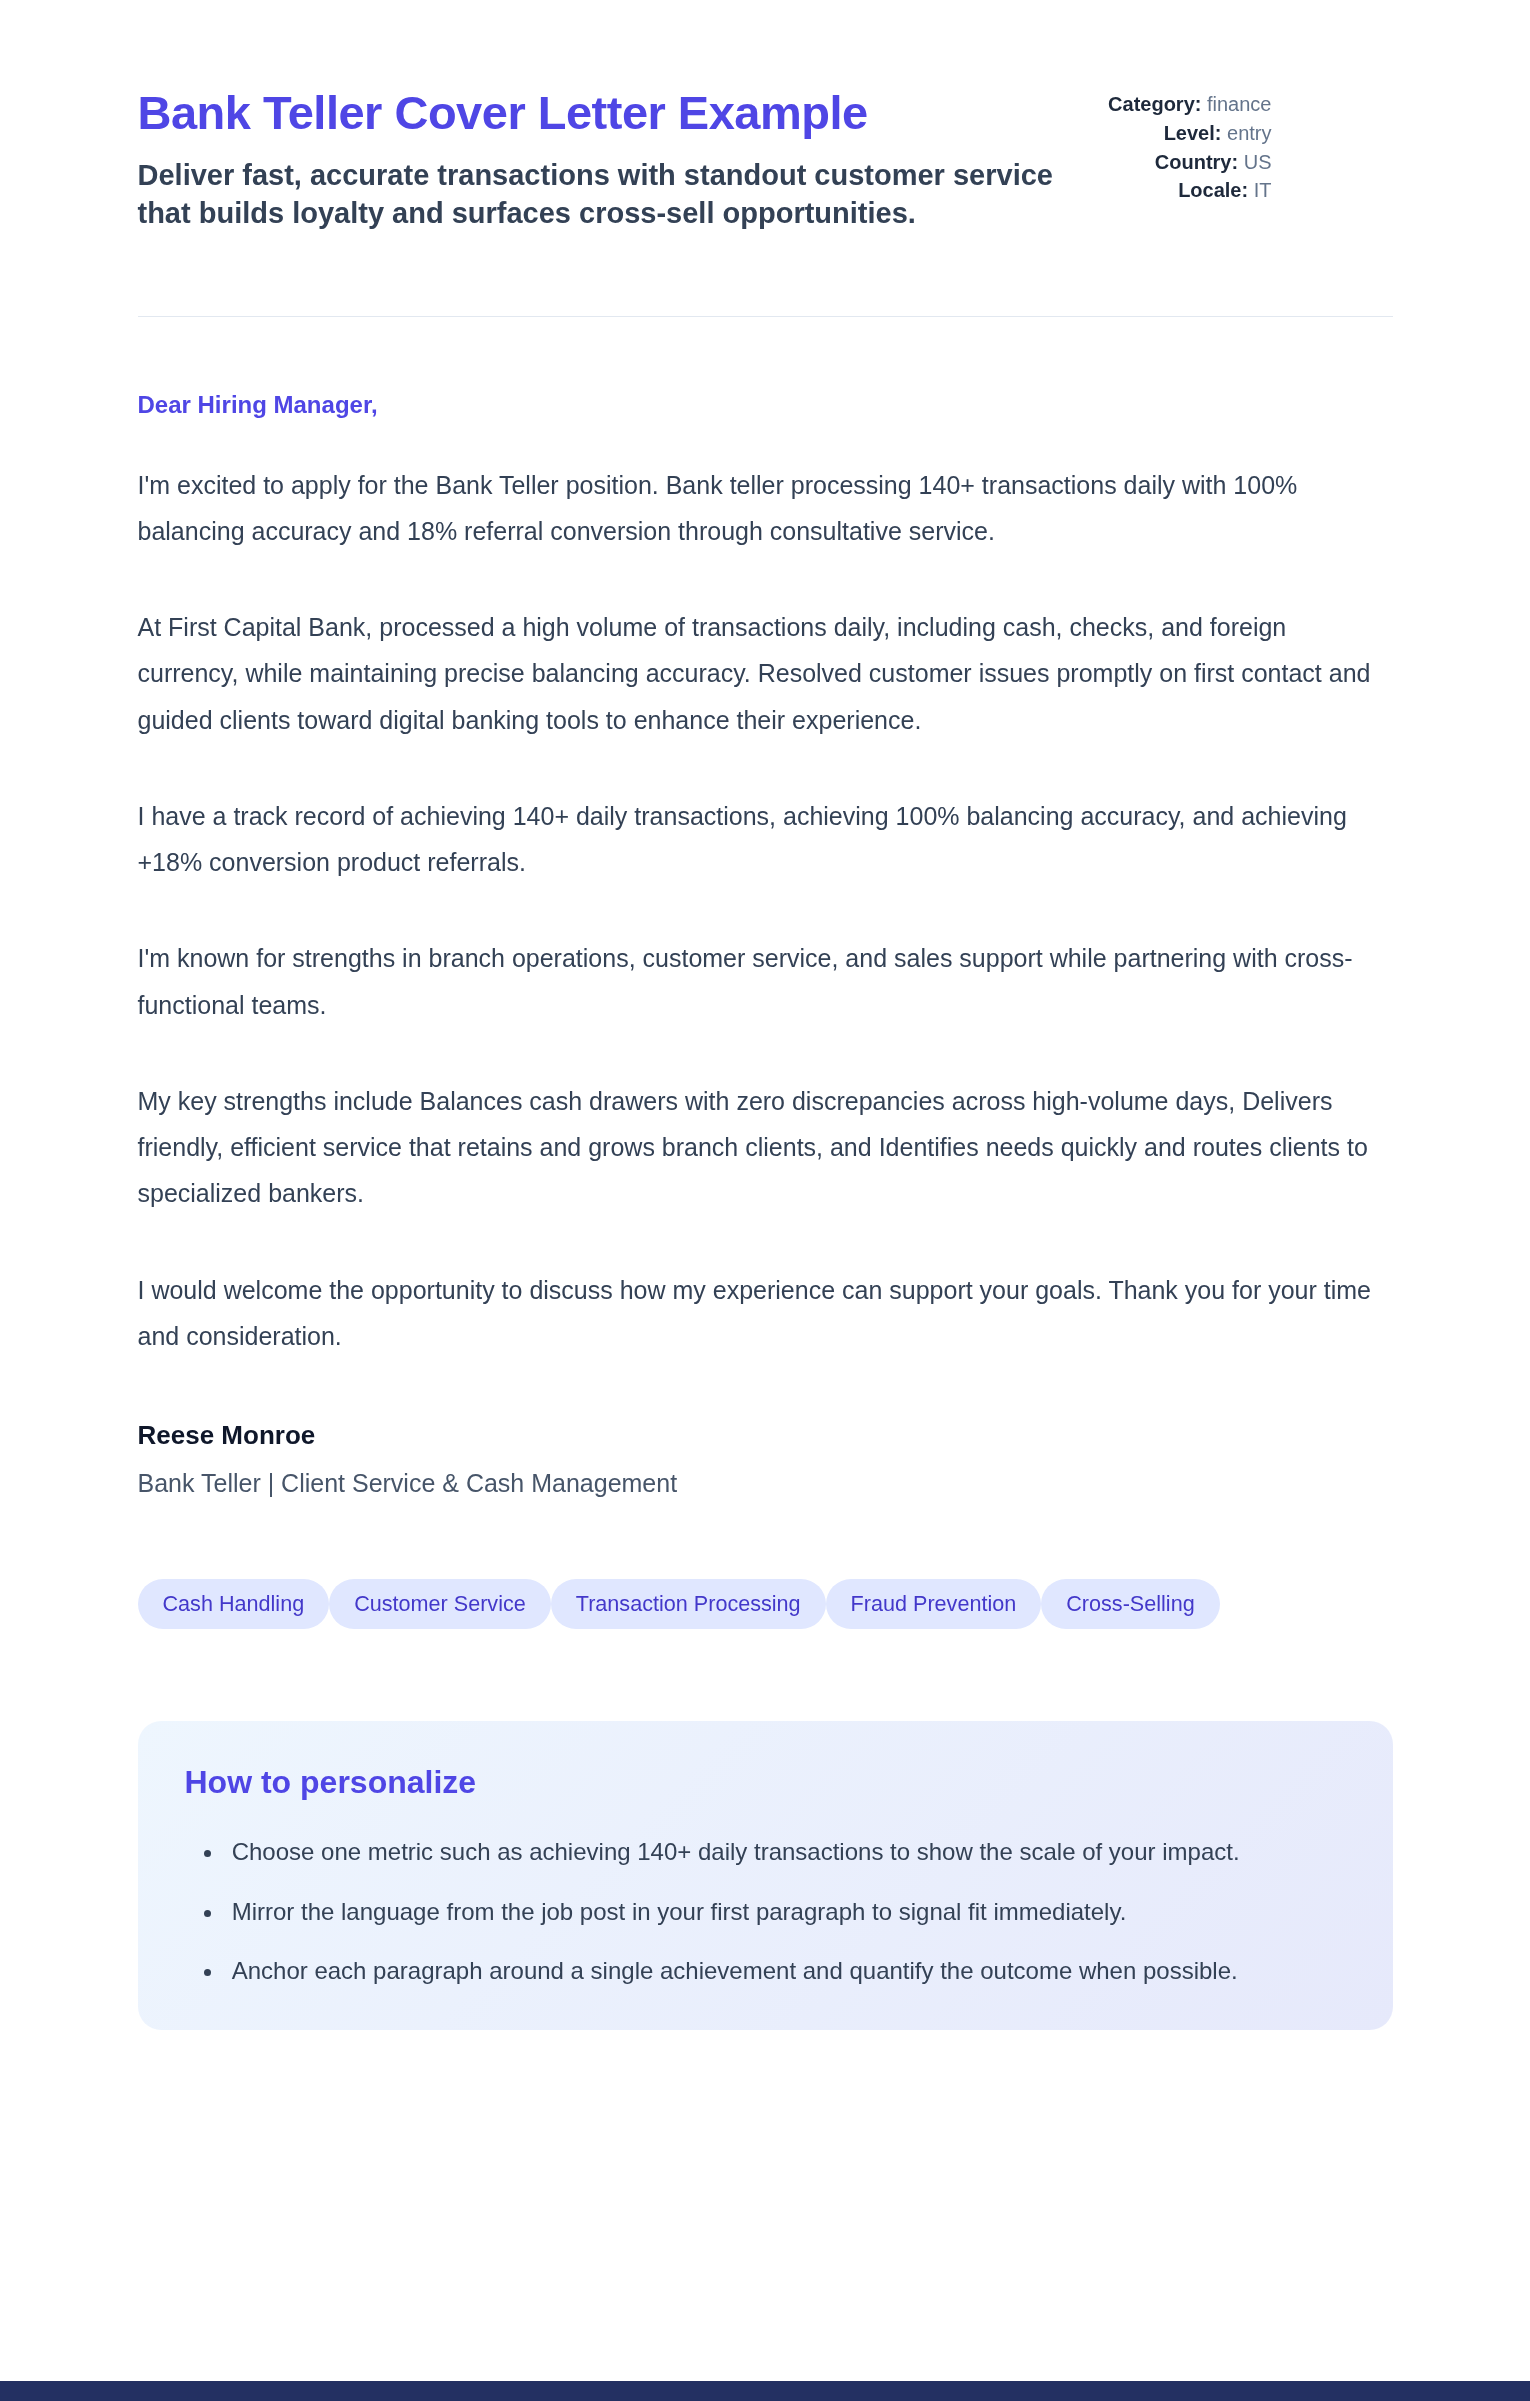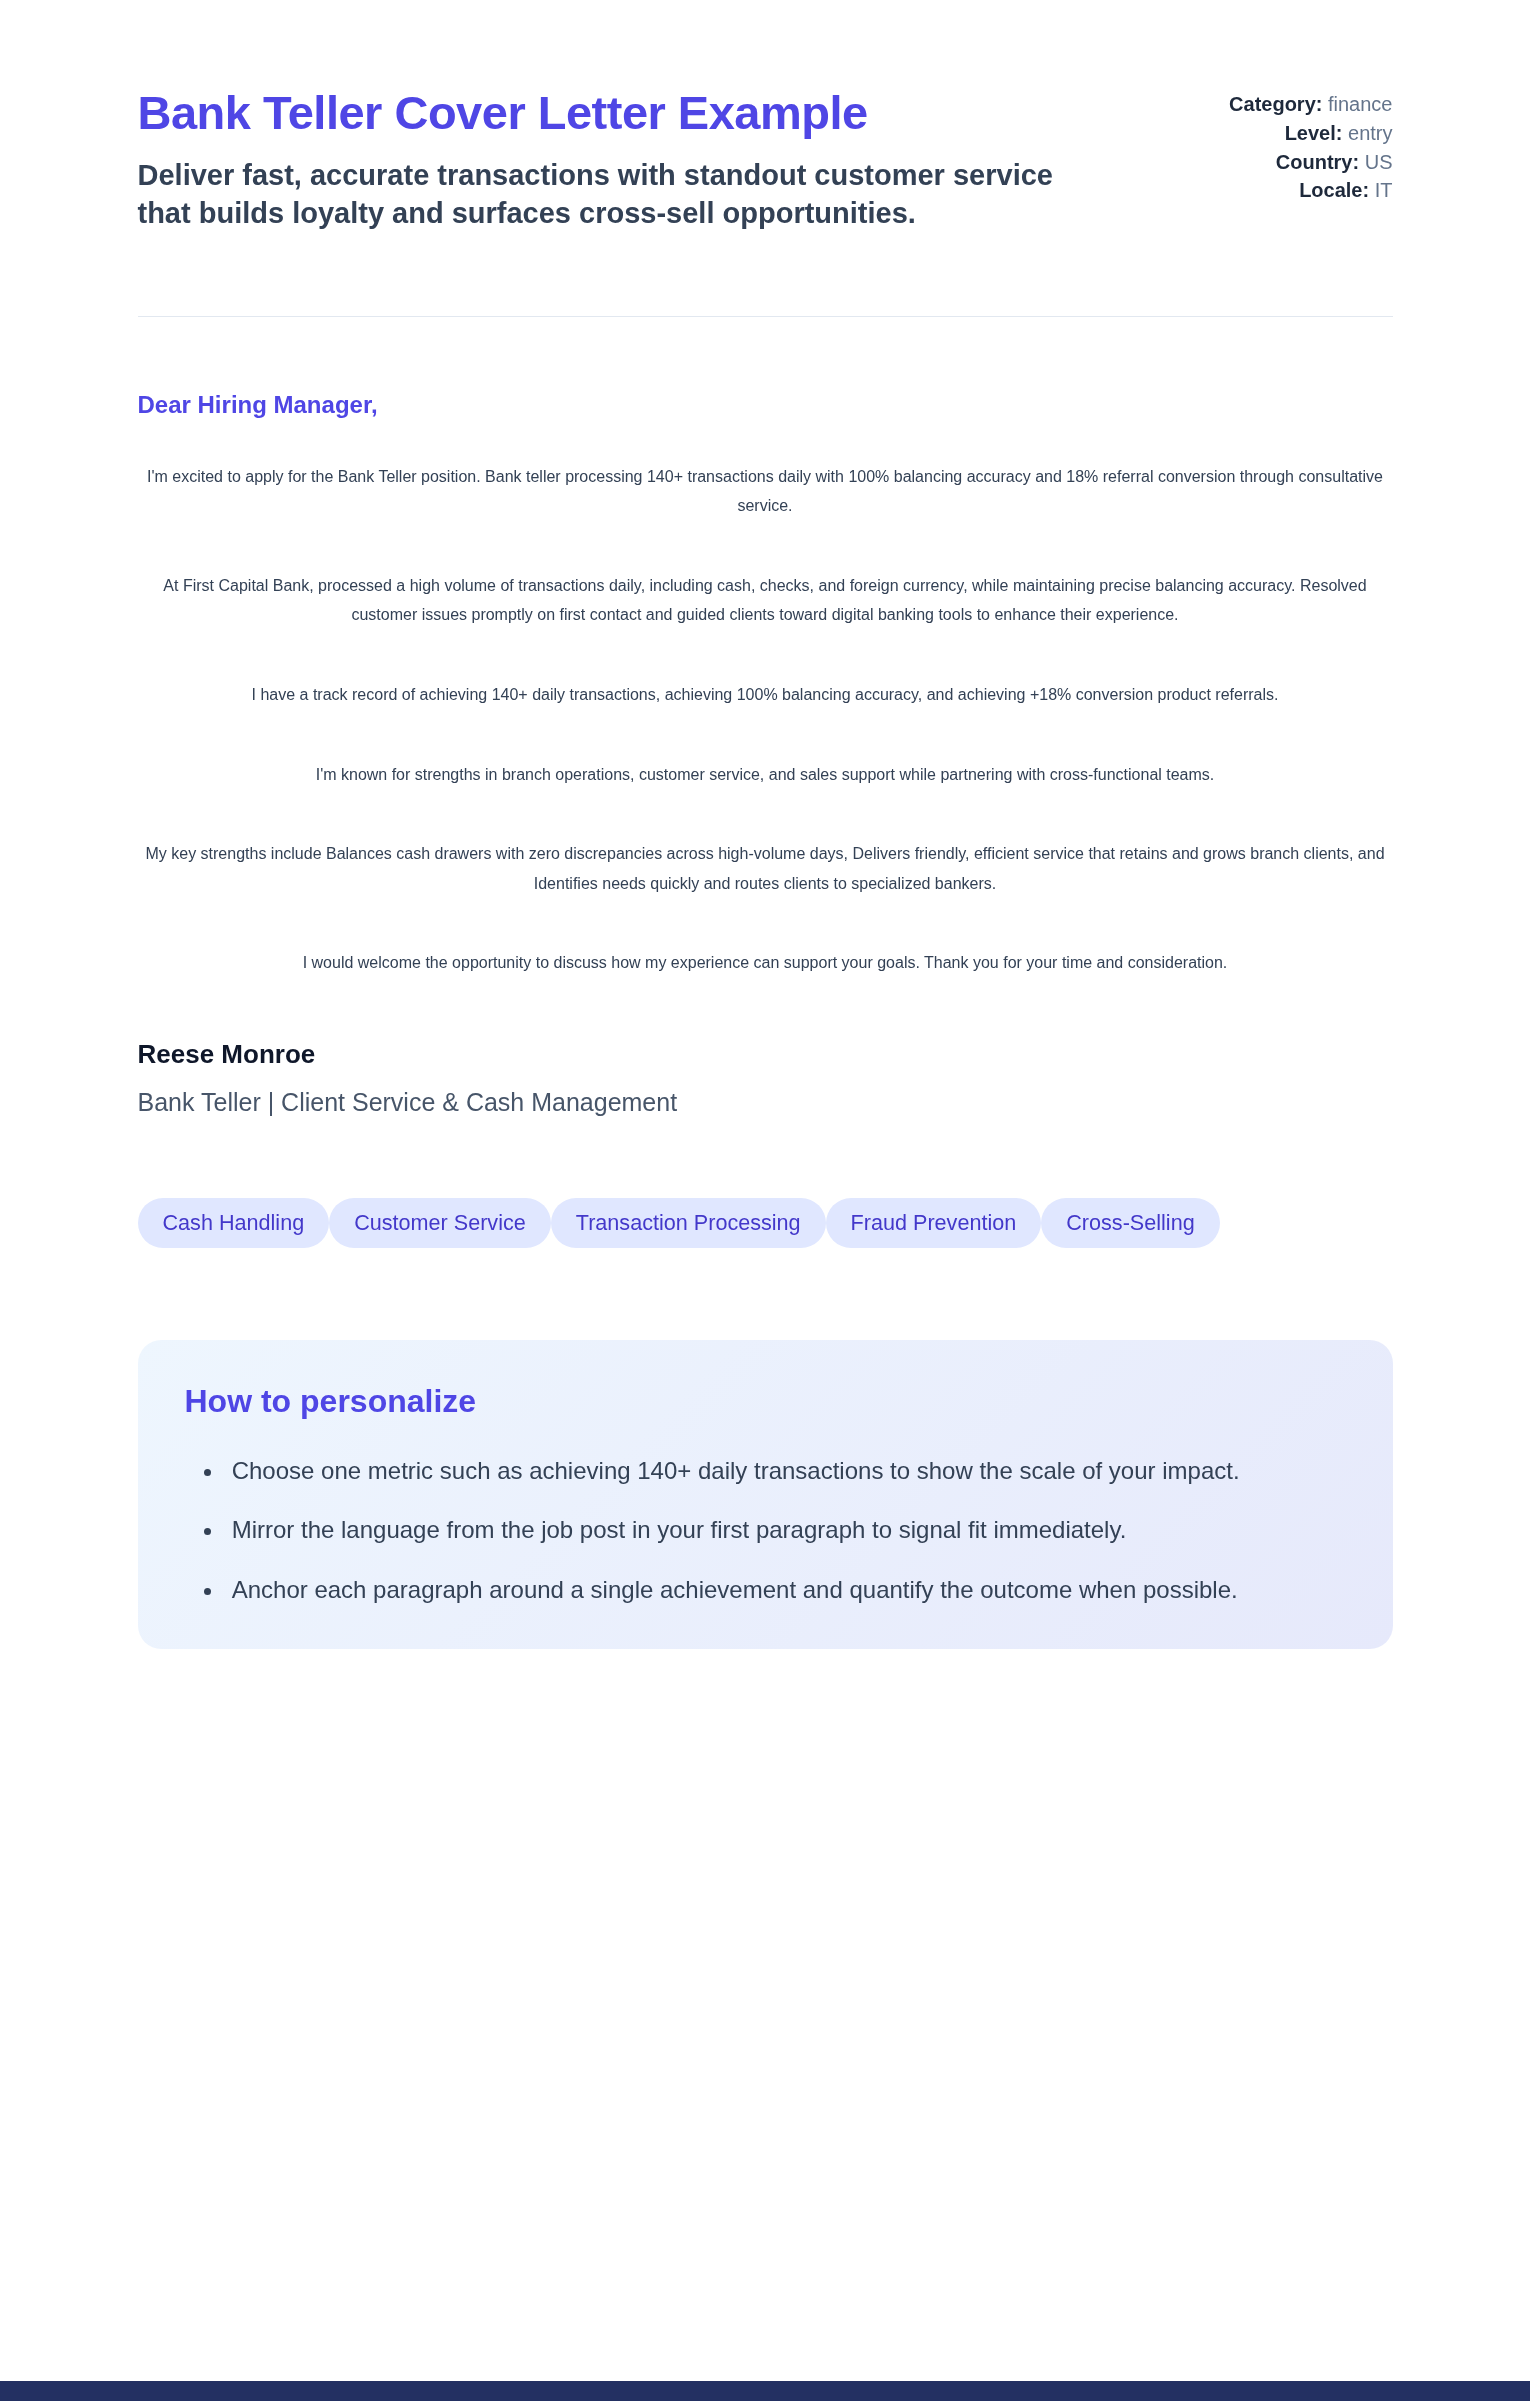--- a/index.html
+++ b/index.html
@@ -16,21 +16,20 @@
   .content {
     width: 1255px;
     margin: 0 auto;
     flex: 1 0 auto;
     padding-bottom: 72px;
   }
 
   
   .page-header {
     display: flex;
-    justify-content: space-between;
     align-items: flex-start;
     padding-top: 86px;
     padding-bottom: 83px;
     border-bottom: 1.8px solid #e2e8f0;
   }
   .header-left { max-width: 963px; }
   .page-title {
     font-size: 47px;
     font-weight: 800;
     color: #4f46e5;
@@ -61,25 +60,24 @@
 
   
   .letter { padding-top: 74px; }
   .salutation {
     color: #4f46e5;
     font-weight: 700;
     font-size: 24px;
     margin: 0 0 43px 0;
   }
   .para {
-    font-size: 16px;
+    font-size: 25px;
     line-height: 1.85;
     color: #334155;
     margin: 0 0 50px 0;
-    text-align: center;
   }
   .sig-name {
     font-size: 26px;
     font-weight: 700;
     color: #0f172a;
     margin: 61px 0 0 0;
   }
   .sig-role {
     font-size: 25px;
     color: #475569;

